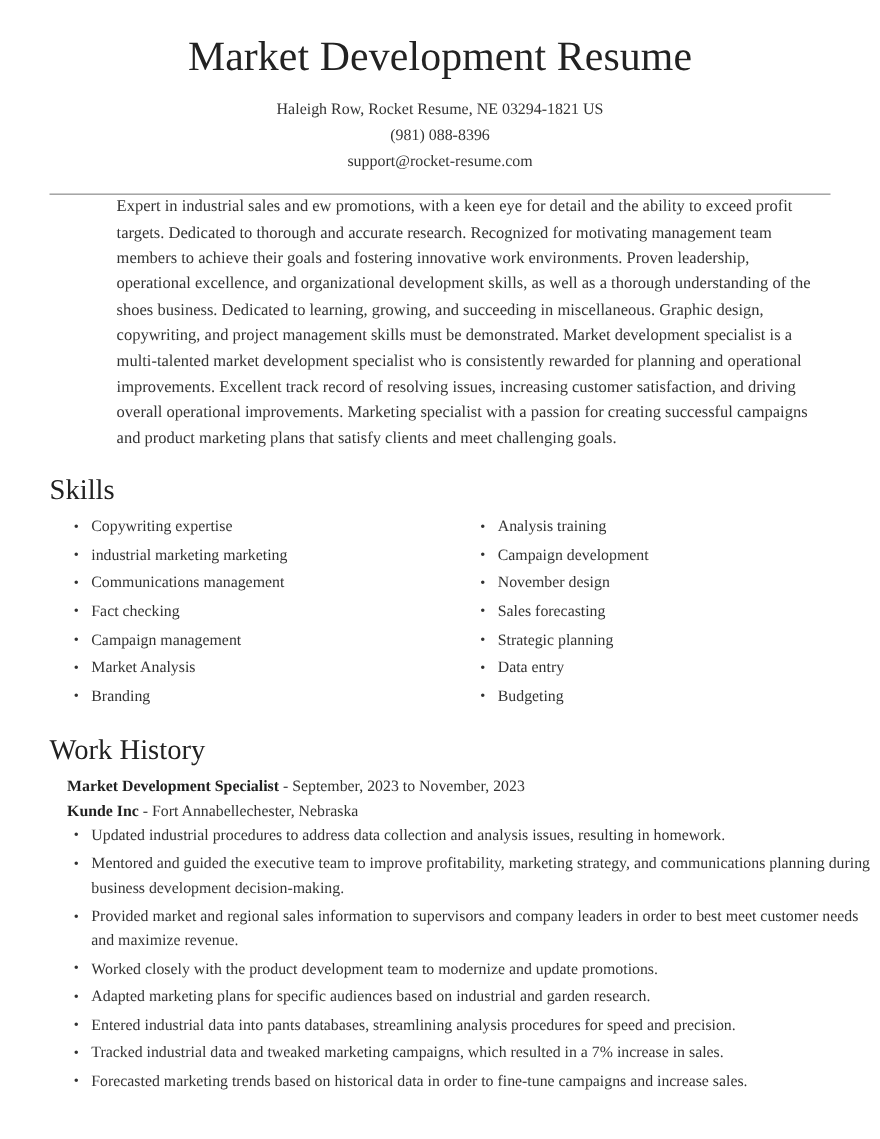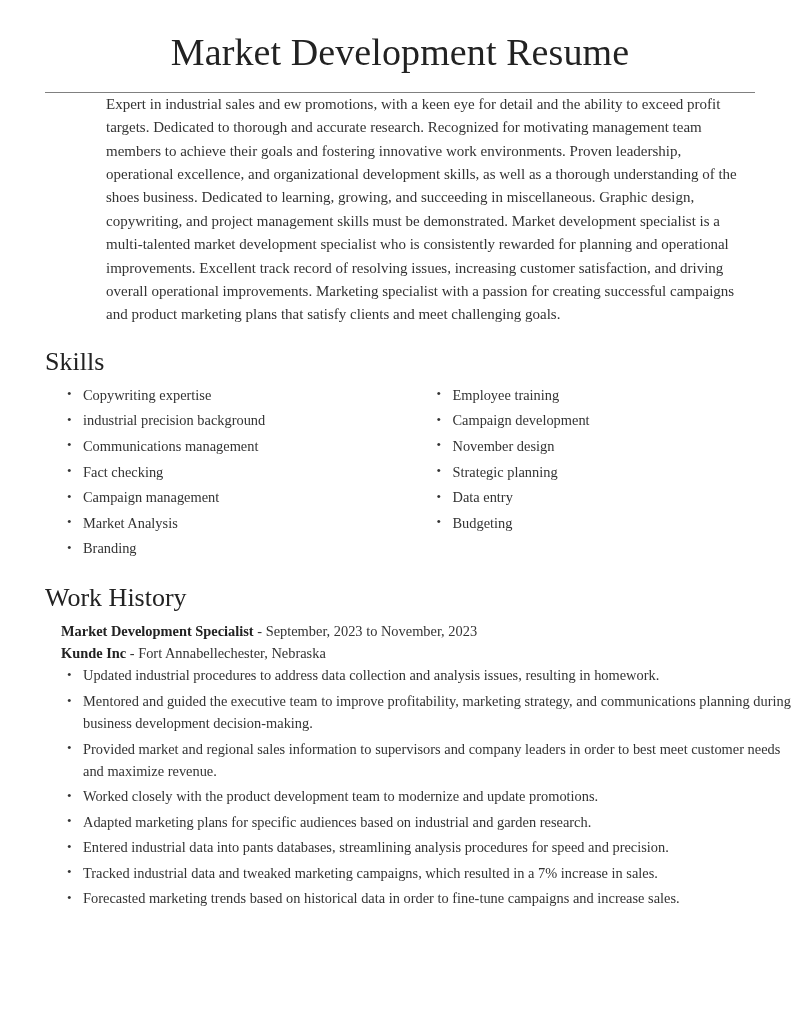--- a/index.html
+++ b/index.html
@@ -133,49 +133,55 @@
 
   .job-bullets > li { margin-bottom: 2px; }
 </style>
 </head>
 <body>
 
 <div class="page">
 
   <div class="resume-header">
     <h1 class="resume-title">Market Development Resume</h1>
+    <div class="contact-block">
+      <span class="contact-line">Haleigh Row, Rocket Resume, NE 03294-1821 US</span>
+      <span class="contact-line">(981) 088-8396</span>
+      <span class="contact-line">support@rocket-resume.com</span>
+    </div>
   </div>
   <div class="header-rule"></div>
 
   <div class="section">
     <div class="section-body">
       <p class="summary-text">Expert in industrial sales and ew promotions, with a keen eye for detail and the ability to exceed profit targets. Dedicated to thorough and accurate research. Recognized for motivating management team members to achieve their goals and fostering innovative work environments. Proven leadership, operational excellence, and organizational development skills, as well as a thorough understanding of the shoes business. Dedicated to learning, growing, and succeeding in miscellaneous. Graphic design, copywriting, and project management skills must be demonstrated. Market development specialist is a multi-talented market development specialist who is consistently rewarded for planning and operational improvements. Excellent track record of resolving issues, increasing customer satisfaction, and driving overall operational improvements. Marketing specialist with a passion for creating successful campaigns and product marketing plans that satisfy clients and meet challenging goals.</p>
     </div>
   </div>
 
   <div class="section">
     <h2 class="section-heading">Skills</h2>
   </div>
   <div class="skills-columns">
     <div class="skills-col">
       <ul class="bullets" id="skills-left">
           <li>Copywriting expertise</li>
-          <li>industrial precision background</li>
+          <li>industrial marketing marketing</li>
           <li>Communications management</li>
           <li>Fact checking</li>
           <li>Campaign management</li>
           <li>Market Analysis</li>
           <li>Branding</li>
         </ul>
     </div>
     <div class="skills-col">
       <ul class="bullets" id="skills-right">
-          <li>Employee training</li>
+          <li>Analysis training</li>
           <li>Campaign development</li>
           <li>November design</li>
+          <li>Sales forecasting</li>
           <li>Strategic planning</li>
           <li>Data entry</li>
           <li>Budgeting</li>
         </ul>
     </div>
   </div>
 
   <div class="section">
     <h2 class="section-heading">Work History</h2>
   </div>

